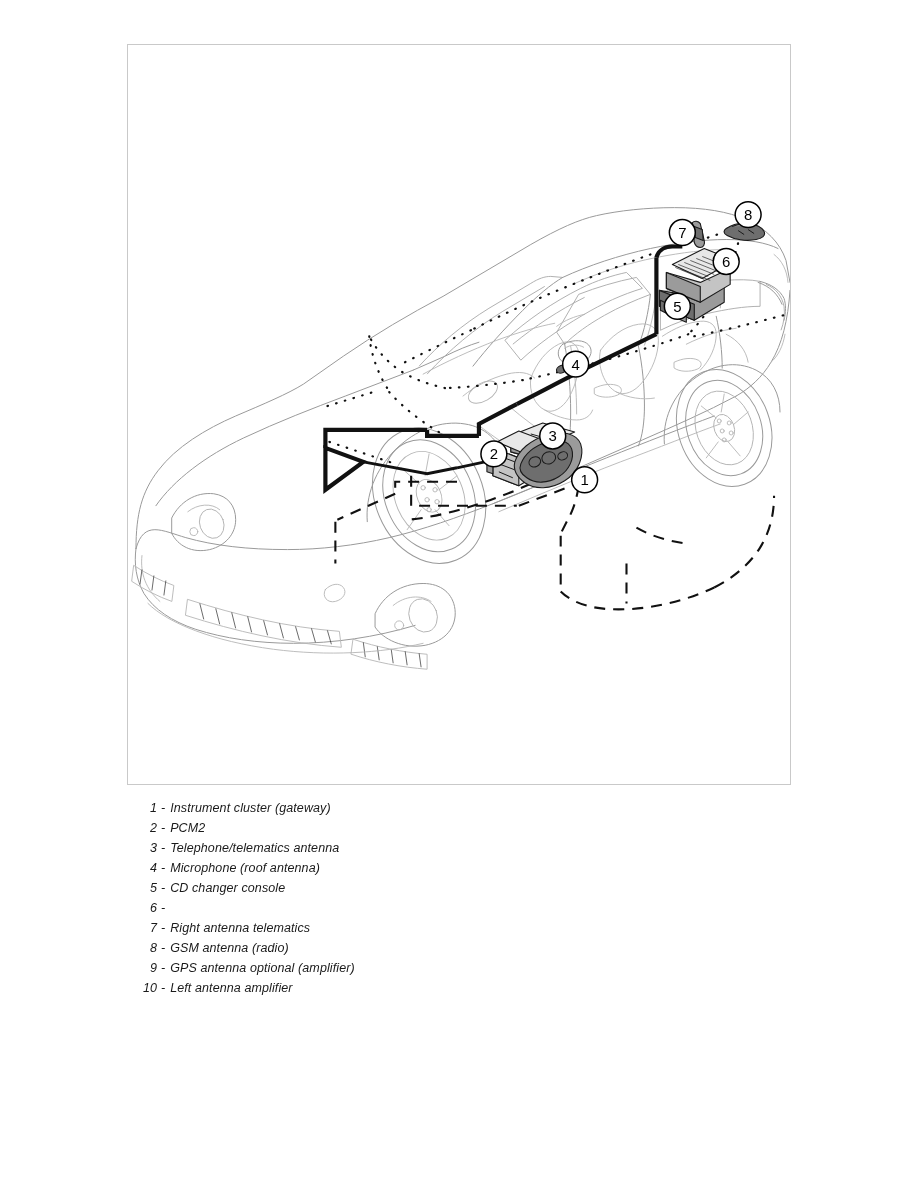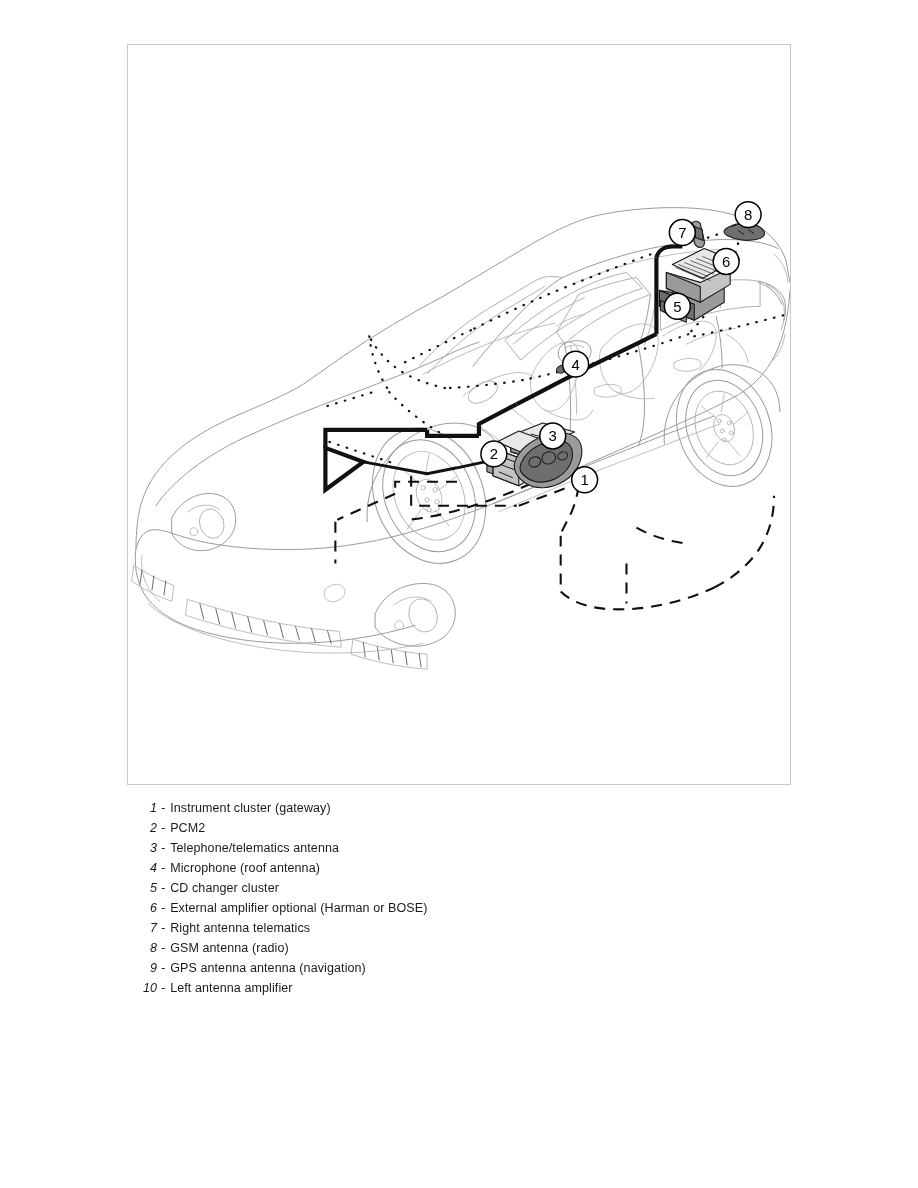--- a/index.html
+++ b/index.html
@@ -58,20 +58,21 @@
     color: #1a1a1a;
     letter-spacing: 0.1px;
   }
   .legend-dash {
     padding: 0 5px 0 4px;
     font-style: italic;
     font-size: 12.5px;
     color: #1a1a1a;
   }
   .legend-label {
+    font-style: italic;
     font-size: 12.5px;
     color: #1a1a1a;
     letter-spacing: 0.1px;
   }
 
   
   .body-line {
     fill: none;
     stroke: #9a9a9a;
     stroke-width: 1;
@@ -730,45 +731,44 @@
 
   <div class="legend-row">
     <span class="legend-num">4</span>
     <span class="legend-dash">-</span>
     <span class="legend-label">Microphone (roof antenna)</span>
   </div>
 
   <div class="legend-row">
     <span class="legend-num">5</span>
     <span class="legend-dash">-</span>
-    <span class="legend-label">CD changer cluster</span>
+    <span class="legend-label">CD changer console</span>
   </div>
 
   <div class="legend-row">
     <span class="legend-num">6</span>
     <span class="legend-dash">-</span>
-    <span class="legend-label">External amplifier optional (Harman or BOSE)</span>
   </div>
 
   <div class="legend-row">
     <span class="legend-num">7</span>
     <span class="legend-dash">-</span>
     <span class="legend-label">Right antenna telematics</span>
   </div>
 
   <div class="legend-row">
     <span class="legend-num">8</span>
     <span class="legend-dash">-</span>
     <span class="legend-label">GSM antenna (radio)</span>
   </div>
 
   <div class="legend-row">
     <span class="legend-num">9</span>
     <span class="legend-dash">-</span>
-    <span class="legend-label">GPS antenna antenna (navigation)</span>
+    <span class="legend-label">GPS antenna optional (amplifier)</span>
   </div>
 
   <div class="legend-row">
     <span class="legend-num">10</span>
     <span class="legend-dash">-</span>
     <span class="legend-label">Left antenna amplifier</span>
   </div>
 
 </div>
 

